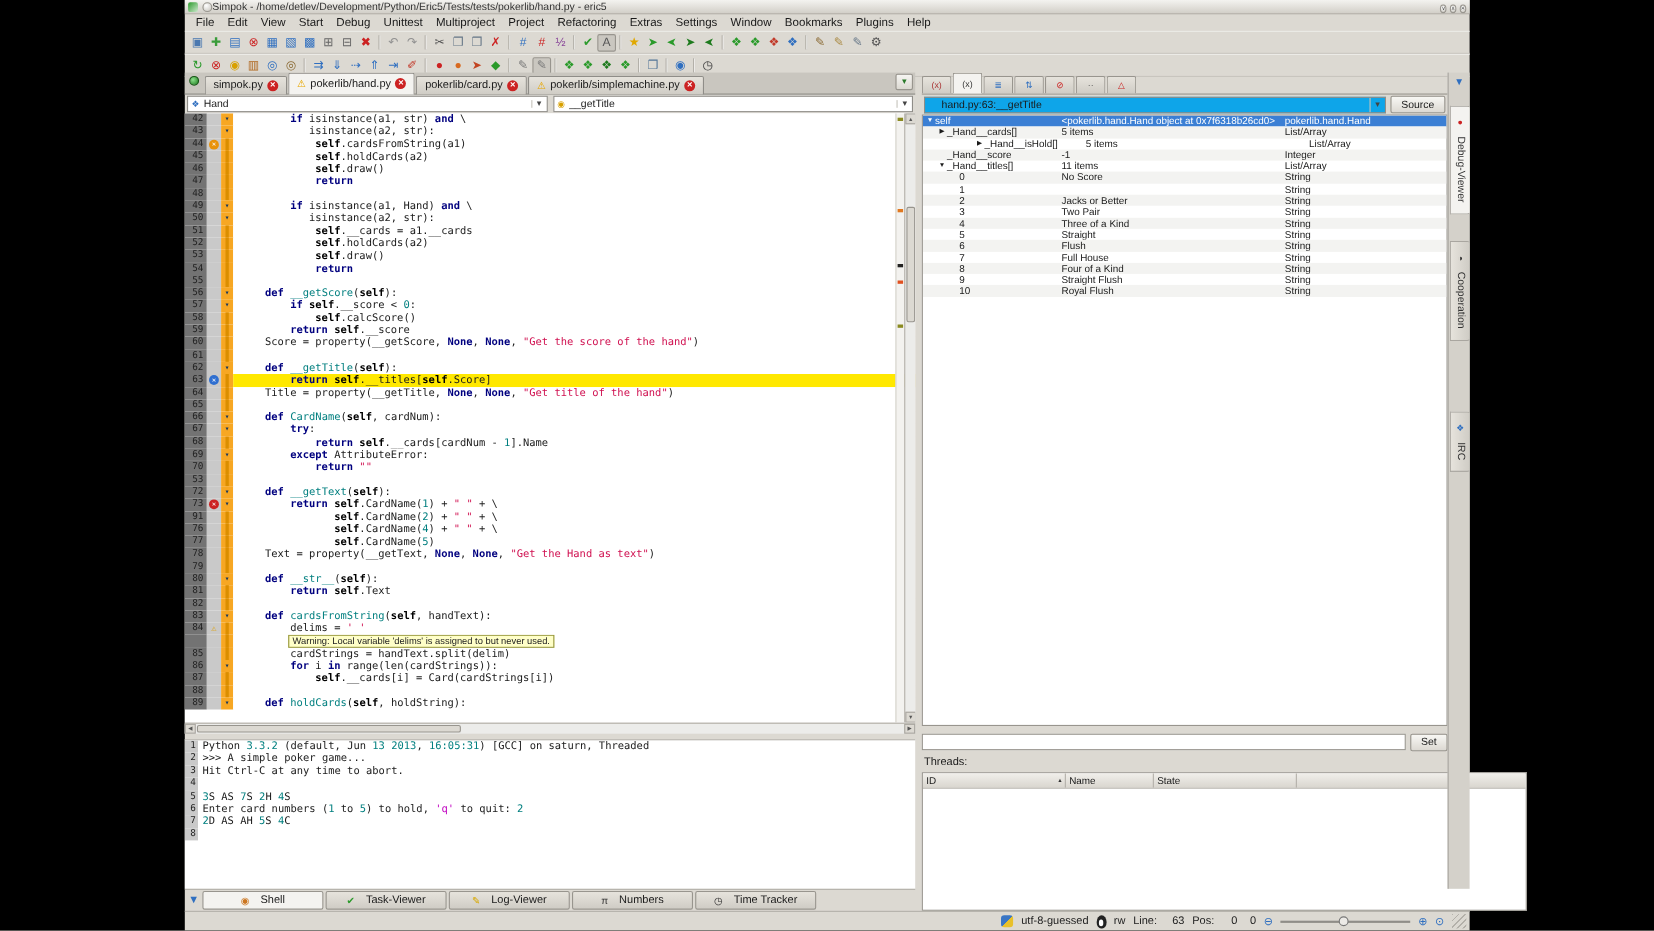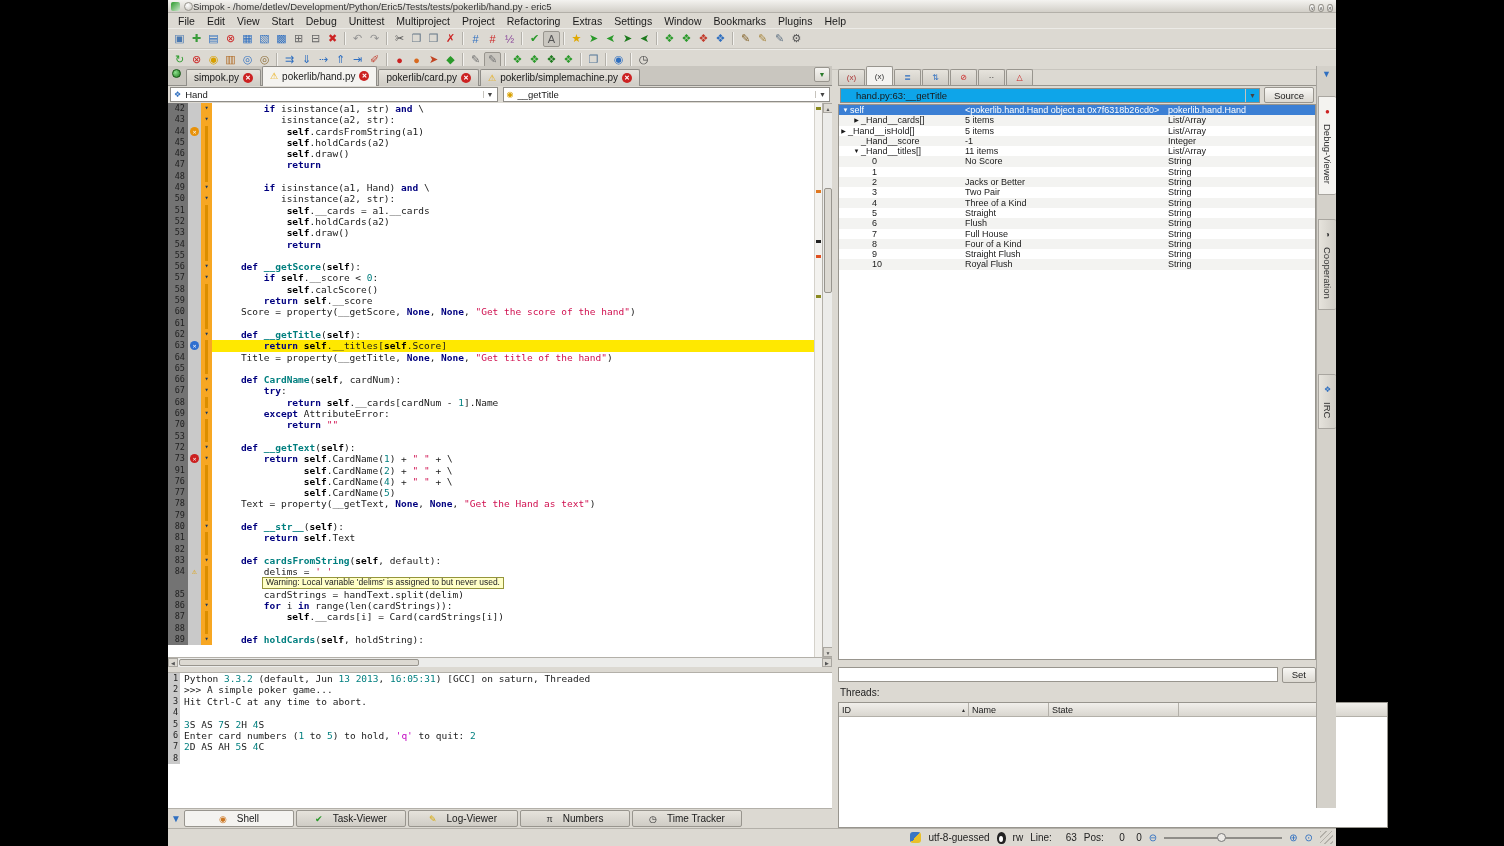--- a/index.html
+++ b/index.html
@@ -51,21 +51,21 @@
   .ln{width:20px;background:#737373;text-align:right;padding-right:3px;font-size:8.5px;color:#222;flex:none;box-sizing:border-box}
   .gi{width:13px;background:#c9c9c9;flex:none;display:flex;align-items:center;justify-content:center}
   .gic{width:9px;height:9px;border-radius:50%;color:#fff;font-size:6px;line-height:9px;text-align:center;font-weight:bold}
   .gw{color:#e0a000;font-size:8px;line-height:9px}
   .fold{width:11px;background:#f7a723;flex:none;display:flex;align-items:center;justify-content:center;color:#17365e;font-size:7px}
   .fl{width:3px;height:100%;background:#db8e00}
   .ctext{flex:1;padding-left:6px;background:#fff;overflow:hidden}
   .crow.hl .ctext{background:#ffe800}
   .c-k{color:#00007f;font-weight:bold}
   .c-s{color:#000;font-weight:bold}
-  .c-d{color:#007f7f;font-weight:bold}
+  .c-d{color:#007f7f;font-weight:normal}
   .c-t{color:#d01050}
   .c-n{color:#007f7f}
   .c-m{color:#c000c0}
   .annbox{display:inline-block;background:#ffffc8;border:1px solid #95953a;color:#222;font-family:"Liberation Sans",sans-serif;
           font-size:8.5px;line-height:9.5px;padding:0 3px;margin-left:44px;vertical-align:top}
   
   #emarks{position:absolute;right:10px;top:0;width:7px;height:554px;background:#f3f2ef;border-left:1px solid #d5d2cb}
   .mk{position:absolute;left:1px;width:5px;height:3px}
   #evscroll{position:absolute;right:0;top:0;width:10px;height:554px;background:#ececea;border-left:1px solid #b3b0a9;box-sizing:border-box}
   .sarrow{position:absolute;left:0;width:10px;height:10px;font-size:5px;text-align:center;line-height:10px;color:#555;background:#dcd9d2;border:1px solid #a9a6a0;box-sizing:border-box}
@@ -434,21 +434,21 @@
         <div class="crow"><span class="ln">72</span><span class="gi"></span><span class="fold">▾</span><span class="ctext"><span class="c-p">    </span><span class="c-k">def</span><span class="c-p"> </span><span class="c-d">__getText</span><span class="c-p">(</span><span class="c-s">self</span><span class="c-p">):</span></span></div>
         <div class="crow"><span class="ln">73</span><span class="gi"><span class="gic" style="background: rgb(204, 32, 32);">✕</span></span><span class="fold">▾</span><span class="ctext"><span class="c-p">        </span><span class="c-k">return</span><span class="c-p"> </span><span class="c-s">self</span><span class="c-p">.CardName(</span><span class="c-n">1</span><span class="c-p">) + </span><span class="c-t">" "</span><span class="c-p"> + \</span></span></div>
         <div class="crow"><span class="ln">91</span><span class="gi"></span><span class="fold"><span class="fl"></span></span><span class="ctext"><span class="c-p">               </span><span class="c-s">self</span><span class="c-p">.CardName(</span><span class="c-n">2</span><span class="c-p">) + </span><span class="c-t">" "</span><span class="c-p"> + \</span></span></div>
         <div class="crow"><span class="ln">76</span><span class="gi"></span><span class="fold"><span class="fl"></span></span><span class="ctext"><span class="c-p">               </span><span class="c-s">self</span><span class="c-p">.CardName(</span><span class="c-n">4</span><span class="c-p">) + </span><span class="c-t">" "</span><span class="c-p"> + \</span></span></div>
         <div class="crow"><span class="ln">77</span><span class="gi"></span><span class="fold"><span class="fl"></span></span><span class="ctext"><span class="c-p">               </span><span class="c-s">self</span><span class="c-p">.CardName(</span><span class="c-n">5</span><span class="c-p">)</span></span></div>
         <div class="crow"><span class="ln">78</span><span class="gi"></span><span class="fold"><span class="fl"></span></span><span class="ctext"><span class="c-p">    Text = property(__getText, </span><span class="c-k">None</span><span class="c-p">, </span><span class="c-k">None</span><span class="c-p">, </span><span class="c-t">"Get the Hand as text"</span><span class="c-p">)</span></span></div>
         <div class="crow"><span class="ln">79</span><span class="gi"></span><span class="fold"><span class="fl"></span></span><span class="ctext">&nbsp;</span></div>
         <div class="crow"><span class="ln">80</span><span class="gi"></span><span class="fold">▾</span><span class="ctext"><span class="c-p">    </span><span class="c-k">def</span><span class="c-p"> </span><span class="c-d">__str__</span><span class="c-p">(</span><span class="c-s">self</span><span class="c-p">):</span></span></div>
         <div class="crow"><span class="ln">81</span><span class="gi"></span><span class="fold"><span class="fl"></span></span><span class="ctext"><span class="c-p">        </span><span class="c-k">return</span><span class="c-p"> </span><span class="c-s">self</span><span class="c-p">.Text</span></span></div>
         <div class="crow"><span class="ln">82</span><span class="gi"></span><span class="fold"><span class="fl"></span></span><span class="ctext">&nbsp;</span></div>
-        <div class="crow"><span class="ln">83</span><span class="gi"></span><span class="fold">▾</span><span class="ctext"><span class="c-p">    </span><span class="c-k">def</span><span class="c-p"> </span><span class="c-d">cardsFromString</span><span class="c-p">(</span><span class="c-s">self</span><span class="c-p">, default):</span></span></div>
+        <div class="crow"><span class="ln">83</span><span class="gi"></span><span class="fold">▾</span><span class="ctext"><span class="c-p">    </span><span class="c-k">def</span><span class="c-p"> </span><span class="c-d">cardsFromString</span><span class="c-p">(</span><span class="c-s">self</span><span class="c-p">, handText):</span></span></div>
         <div class="crow"><span class="ln">84</span><span class="gi"><span class="gw" style="color: rgb(224, 160, 0);">⚠</span></span><span class="fold"><span class="fl"></span></span><span class="ctext"><span class="c-p">        delims = </span><span class="c-t">' '</span></span></div>
         <div class="crow"><span class="ln"></span><span class="gi"></span><span class="fold"><span class="fl"></span></span><span class="ctext"><span class="annbox">Warning: Local variable 'delims' is assigned to but never used.</span></span></div>
         <div class="crow"><span class="ln">85</span><span class="gi"></span><span class="fold"><span class="fl"></span></span><span class="ctext"><span class="c-p">        cardStrings = handText.split(delim)</span></span></div>
         <div class="crow"><span class="ln">86</span><span class="gi"></span><span class="fold">▾</span><span class="ctext"><span class="c-p">        </span><span class="c-k">for</span><span class="c-p"> i </span><span class="c-k">in</span><span class="c-p"> range(len(cardStrings)):</span></span></div>
         <div class="crow"><span class="ln">87</span><span class="gi"></span><span class="fold"><span class="fl"></span></span><span class="ctext"><span class="c-p">            </span><span class="c-s">self</span><span class="c-p">.__cards[i] = Card(cardStrings[i])</span></span></div>
         <div class="crow"><span class="ln">88</span><span class="gi"></span><span class="fold"><span class="fl"></span></span><span class="ctext">&nbsp;</span></div>
         <div class="crow"><span class="ln">89</span><span class="gi"></span><span class="fold">▾</span><span class="ctext"><span class="c-p">    </span><span class="c-k">def</span><span class="c-p"> </span><span class="c-d">holdCards</span><span class="c-p">(</span><span class="c-s">self</span><span class="c-p">, holdString):</span></span></div>
       </div>
     <div id="emarks">
       <span class="mk" style="top:4px;background:#8a8a20"></span>
@@ -549,21 +549,21 @@
           </div>
           <div class="lrow alt">
             <span class="lc1" style="padding-left: 13px;">
               <span class="exp">▶</span>
               <span>_Hand__cards[]</span>
             </span>
             <span class="lc2">5 items</span>
             <span class="lc3">List/Array</span>
           </div>
           <div class="lrow">
-            <span class="lc1" style="padding-left: 0;">
+            <span class="lc1" style="padding-left: 25px; margin-left: 22px;">
               <span class="exp">▶</span>
               <span>_Hand__isHold[]</span>
             </span>
             <span class="lc2">5 items</span>
             <span class="lc3">List/Array</span>
           </div>
           <div class="lrow alt">
             <span class="lc1" style="padding-left: 13px;">
               <span class="exp"></span>
               <span>_Hand__score</span>

